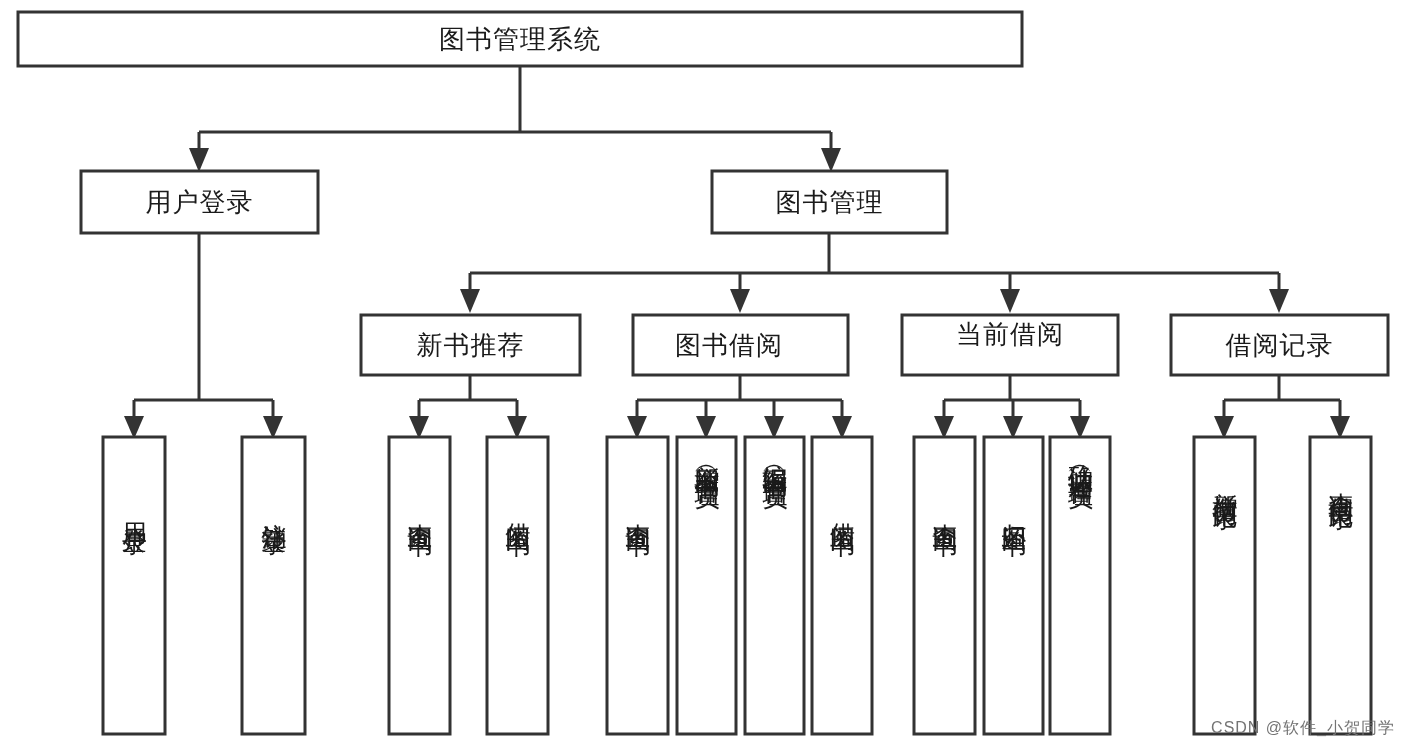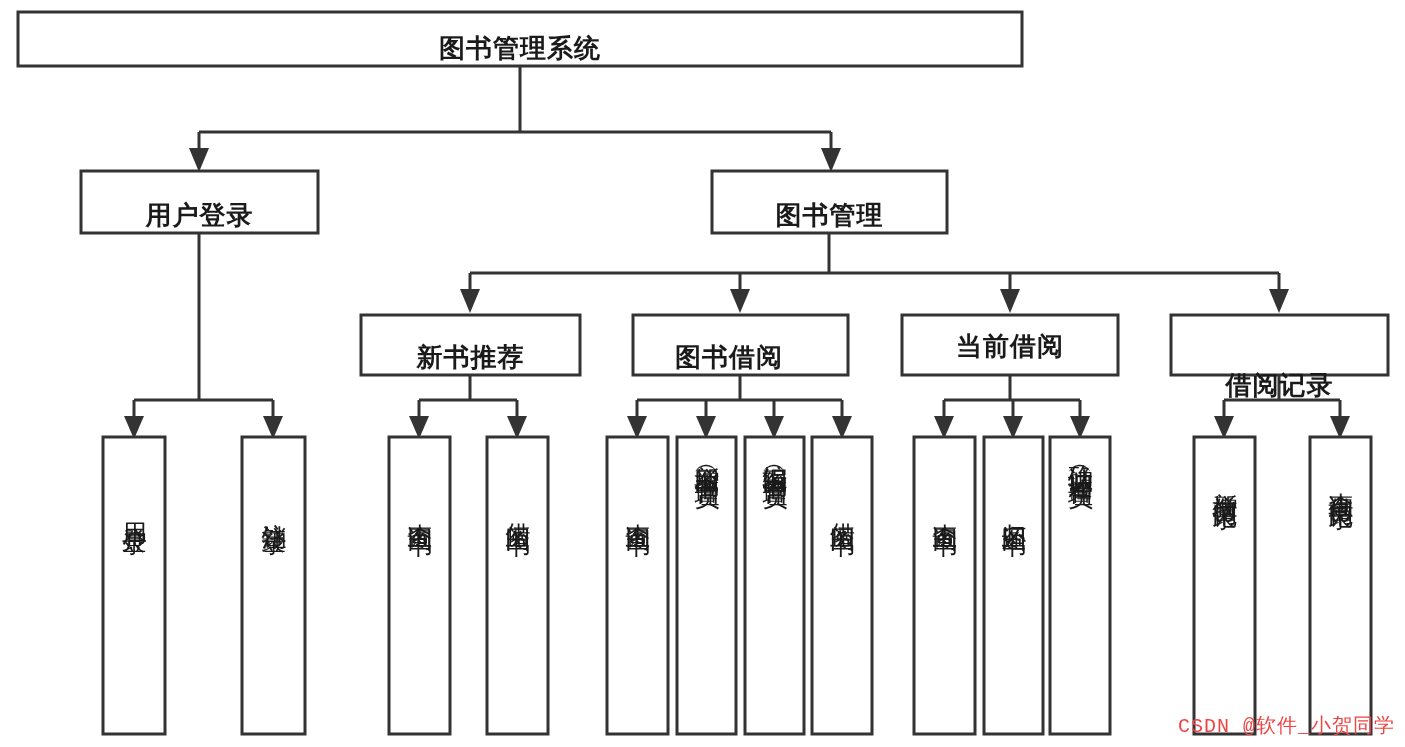--- a/index.html
+++ b/index.html
@@ -55,39 +55,38 @@
     font-family: "DejaVu Sans", "Liberation Sans", sans-serif;
     font-size: 25px;
     line-height: 1.12;
     letter-spacing: 3px;
     color: #1a1a1a;
     white-space: nowrap;
   }
   .htext-wrap {
     position: absolute;
     display: flex;
-    align-items: flex-end;
+    align-items: center;
     justify-content: center;
     pointer-events: none;
-    font-weight: bold;
   }
   .htext {
     font-family: "DejaVu Sans", "Liberation Sans", sans-serif;
     font-size: 26px;
     color: #1a1a1a;
     white-space: nowrap;
     letter-spacing: 1px;
   }
   .watermark {
     position: absolute;
     right: 10px;
     bottom: 8px;
-    font-family: Liberation Mono, monospace;
-    font-size: 20px;
-    color: #ef4444;
+    font-family: Liberation Sans, sans-serif;
+    font-size: 16px;
+    color: #737373;
     letter-spacing: 1px;
     white-space: nowrap;
   }
 </style>
 </head>
 <body>
 
 <div id="diagram-root">
 
   <svg class="diagram-canvas" viewBox="0 0 1405 747">
@@ -182,21 +181,21 @@
 
   <div class="htext-wrap" style="left:361px; top:315px; width:219px; height:60px;">
     <span class="htext">新书推荐</span>
   </div>
   <div class="htext-wrap" style="left:633px; top:315px; width:192px; height:60px;">
     <span class="htext">图书借阅</span>
   </div>
   <div class="htext-wrap" style="left:902px; top:304px; width:216px; height:60px;">
     <span class="htext">当前借阅</span>
   </div>
-  <div class="htext-wrap" style="left:1171px; top:315px; width:217px; height:60px;margin-top:28px;">
+  <div class="htext-wrap" style="left:1171px; top:315px; width:217px; height:60px;">
     <span class="htext">借阅记录</span>
   </div>
 
   <div class="vtext-wrap" style="left:103px; top:437px; width:62px; height:297px; padding-top:66px;">
     <span class="vtext">用户登录</span>
   </div>
   <div class="vtext-wrap" style="left:242px; top:437px; width:63px; height:297px; padding-top:66px;">
     <span class="vtext">注销登录</span>
   </div>
 

